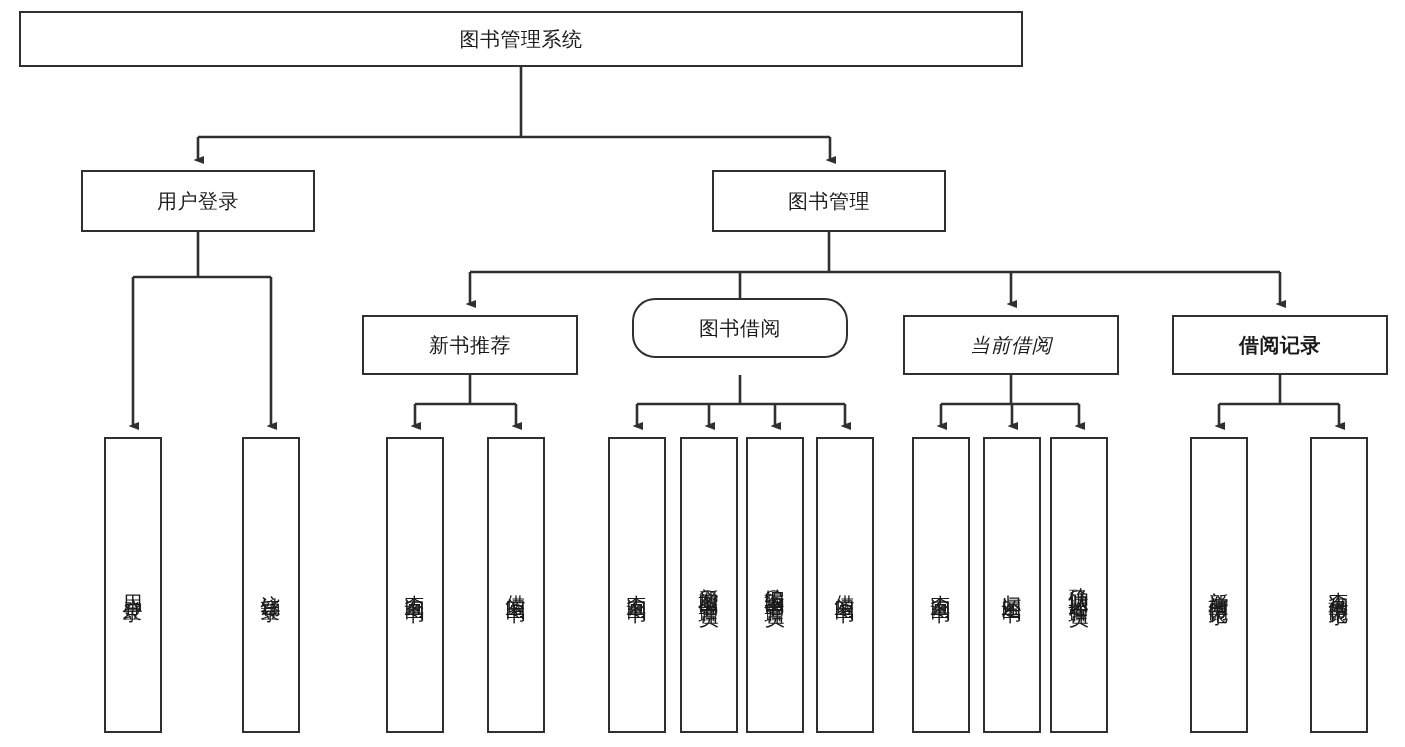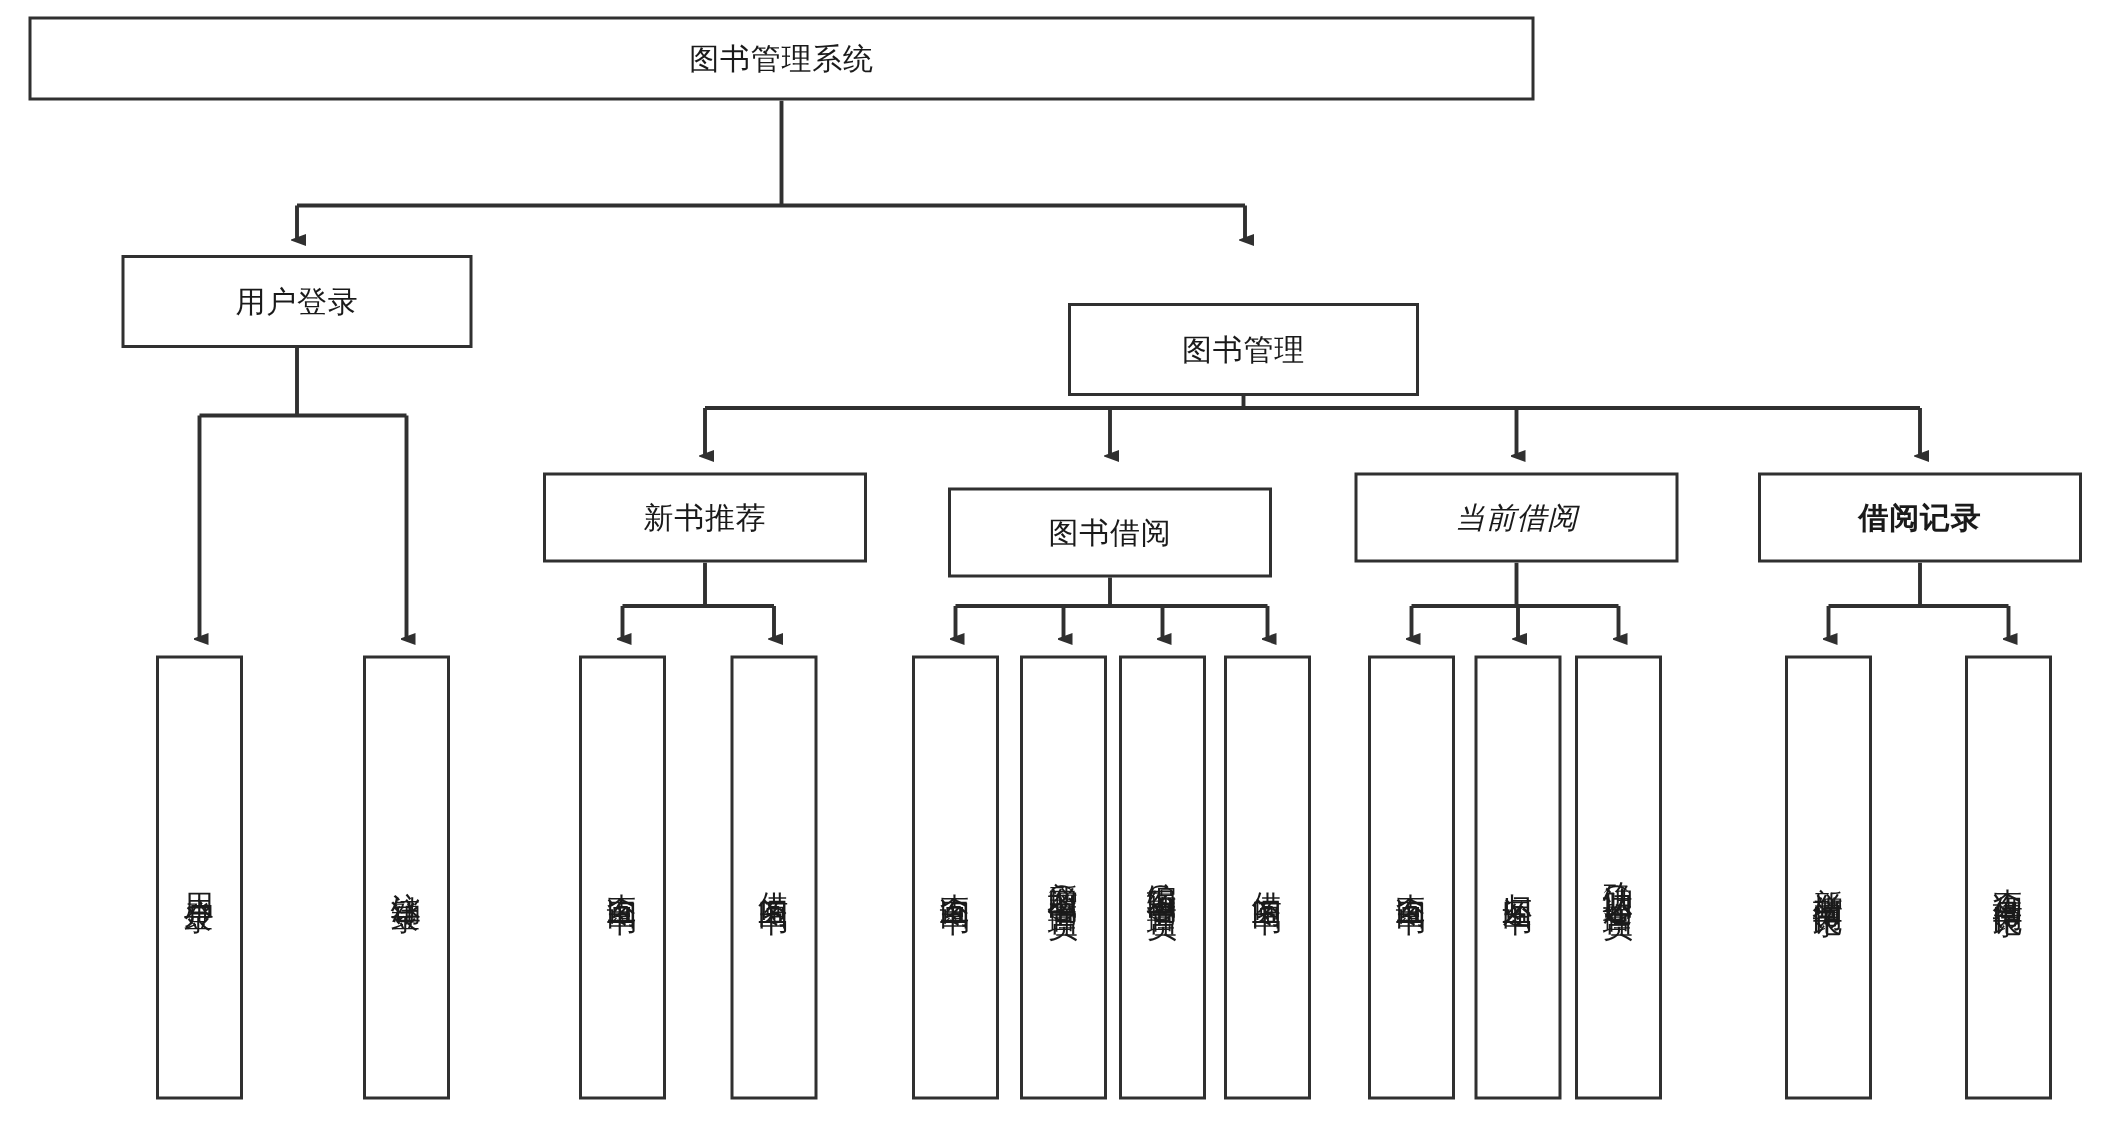--- a/index.html
+++ b/index.html
@@ -129,28 +129,28 @@
     </g>
   </svg>
 
   <div class="node" style="left:19px; top:11px; width:1004px; height:56px;">
     <span class="node-label">图书管理系统</span>
   </div>
 
   <div class="node" style="left:81px; top:170px; width:234px; height:62px;">
     <span class="node-label">用户登录</span>
   </div>
-  <div class="node" style="left:712px; top:170px; width:234px; height:62px;margin-top:32px;">
+  <div class="node" style="left:712px; top:170px; width:234px; height:62px;">
     <span class="node-label">图书管理</span>
   </div>
 
   <div class="node" style="left:362px; top:315px; width:216px; height:60px;text-align:right;">
     <span class="node-label">新书推荐</span>
   </div>
-  <div class="node" style="left:632px; top:325px; width:216px; height:60px;">
+  <div class="node" style="left:632px; top:298px; width:216px; height:60px;border-radius:23px;">
     <span class="node-label">图书借阅</span>
   </div>
   <div class="node" style="left:903px; top:315px; width:216px; height:60px;font-style:italic;">
     <span class="node-label">当前借阅</span>
   </div>
   <div class="node" style="left:1172px; top:315px; width:216px; height:60px;font-weight:bold;">
     <span class="node-label">借阅记录</span>
   </div>
 
   <div class="node vertical" style="left:104px; top:437px; width:58px; height:296px;">

